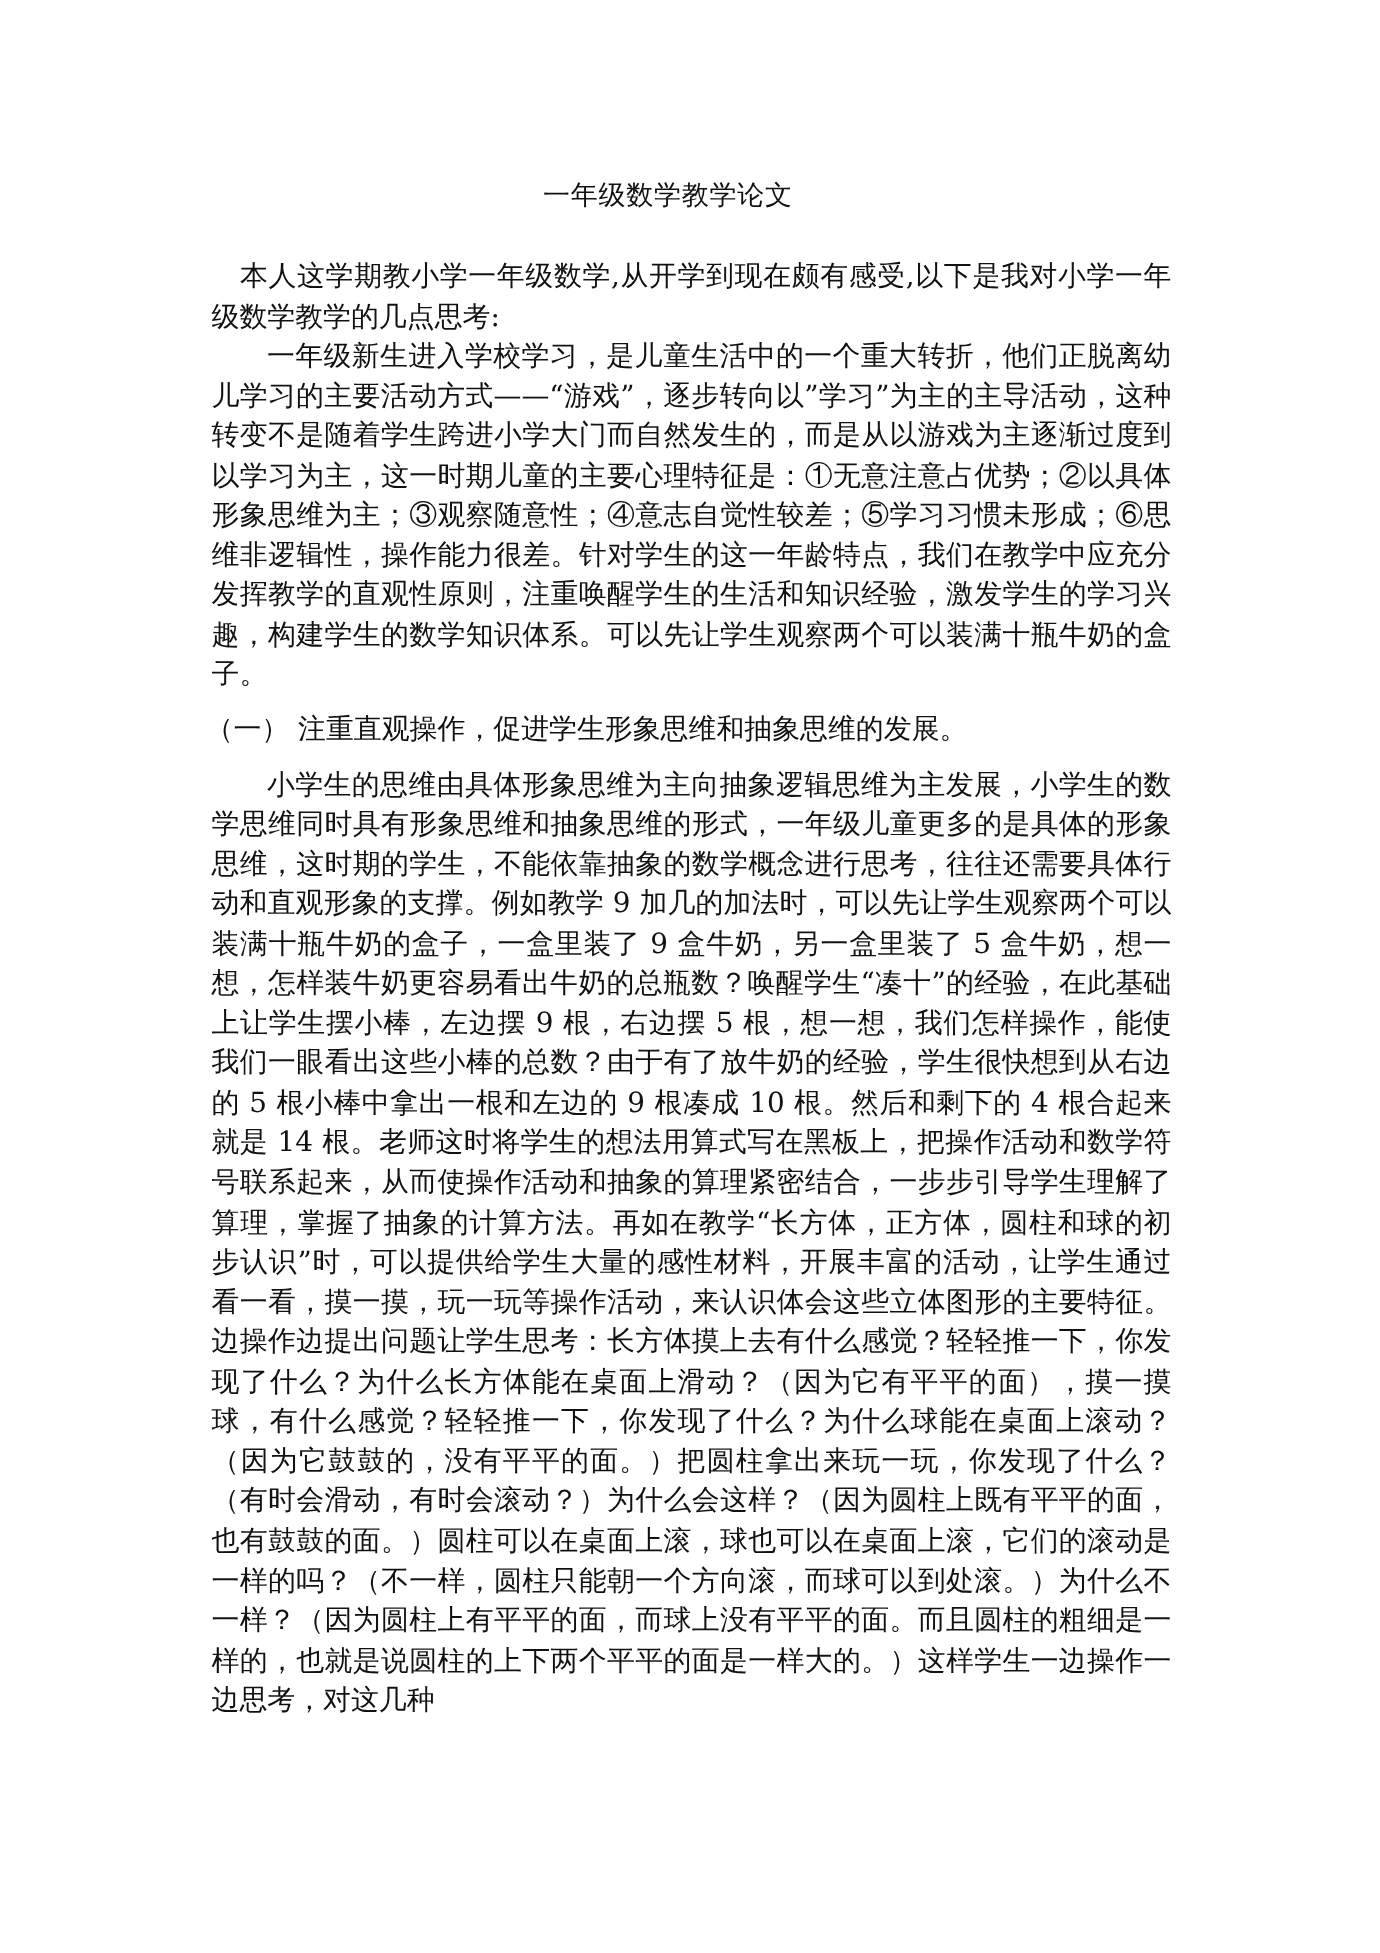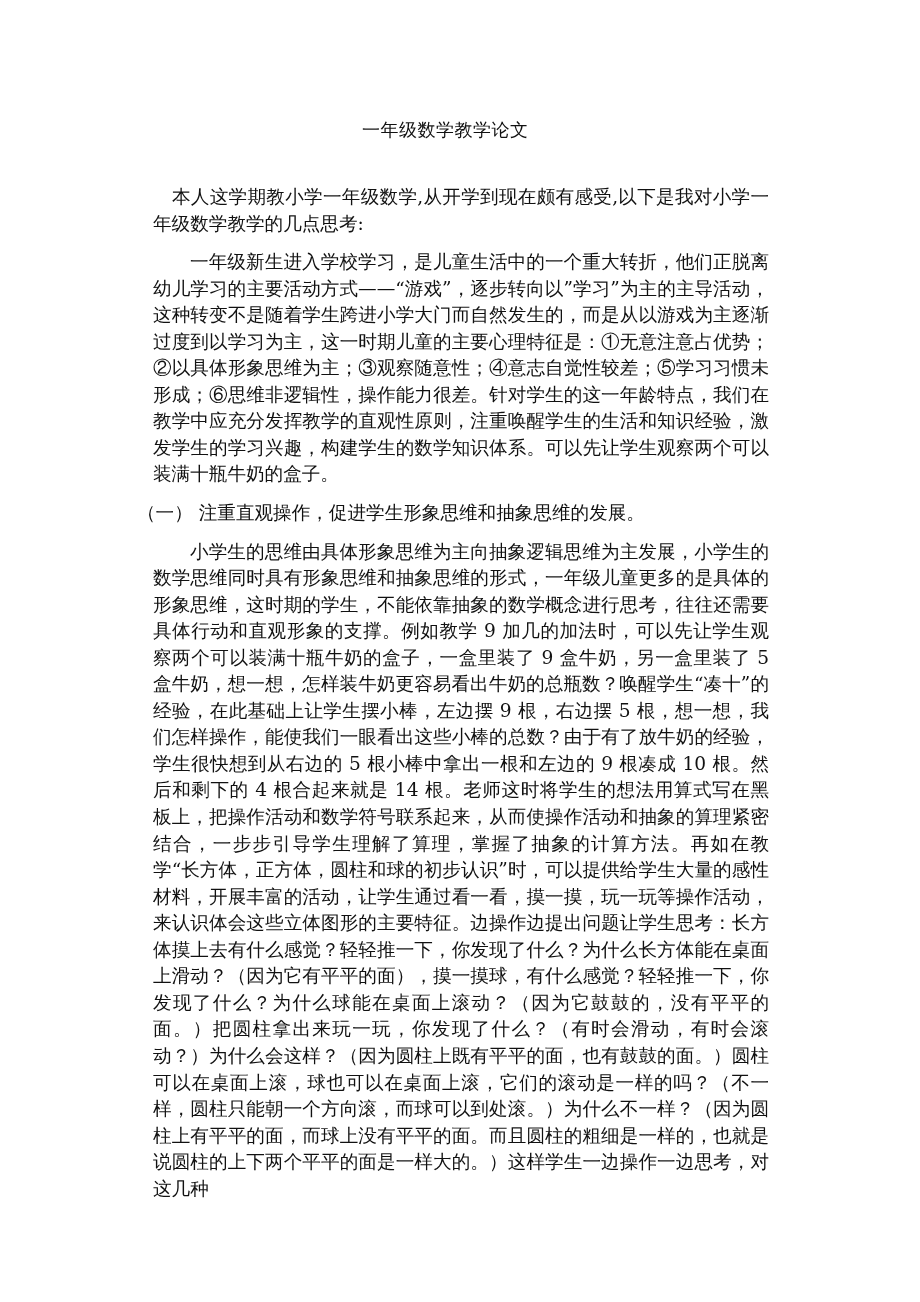--- a/index.html
+++ b/index.html
@@ -1,24 +1,24 @@
 <!DOCTYPE html>
 <html><head>
   <meta charset="utf-8">
   <style>
     html, body { margin: 0; padding: 0; background: #ffffff; }
     body { width: 920px; height: 1302px; position: relative; overflow: hidden;
       font-family: "DejaVu Serif", "Liberation Serif", serif; color: #111; }
     .page { position: absolute; left: 141px; top: 0; width: 640px; }
     .title { position: absolute; left: 193px; top: 118px; font-size: 18px; letter-spacing: 0.5px; white-space: nowrap; margin-left: 28px; }
     .body { position: absolute; left: 0; top: 172px; width: 640px; font-size: 18.6px; line-height: 26.55px; }
-    .p { margin: 12px; text-align: justify; text-align-last: left; }
+    .p { margin: 0; text-align: justify; text-align-last: left; }
     .indent1 { text-indent: 19px; }
     .indent2 { text-indent: 37px; }
-    .heading { margin: 0; white-space: nowrap; margin-left: -4px; }
+    .heading { margin: 10px; white-space: nowrap; margin-left: -4px; }
   </style>
 </head>
 <body>
 
 <div class="page">
   <div class="title">一年级数学教学论文</div>
   <div class="body">
     <p class="p indent1">本人这学期教小学一年级数学,从开学到现在颇有感受,以下是我对小学一年级数学教学的几点思考:</p>
     <p class="p indent2">一年级新生进入学校学习，是儿童生活中的一个重大转折，他们正脱离幼儿学习的主要活动方式——“游戏”，逐步转向以”学习”为主的主导活动，这种转变不是随着学生跨进小学大门而自然发生的，而是从以游戏为主逐渐过度到以学习为主，这一时期儿童的主要心理特征是：①无意注意占优势；②以具体形象思维为主；③观察随意性；④意志自觉性较差；⑤学习习惯未形成；⑥思维非逻辑性，操作能力很差。针对学生的这一年龄特点，我们在教学中应充分发挥教学的直观性原则，注重唤醒学生的生活和知识经验，激发学生的学习兴趣，构建学生的数学知识体系。可以先让学生观察两个可以装满十瓶牛奶的盒子。</p>
     <p class="heading">（一）  注重直观操作，促进学生形象思维和抽象思维的发展。</p>

